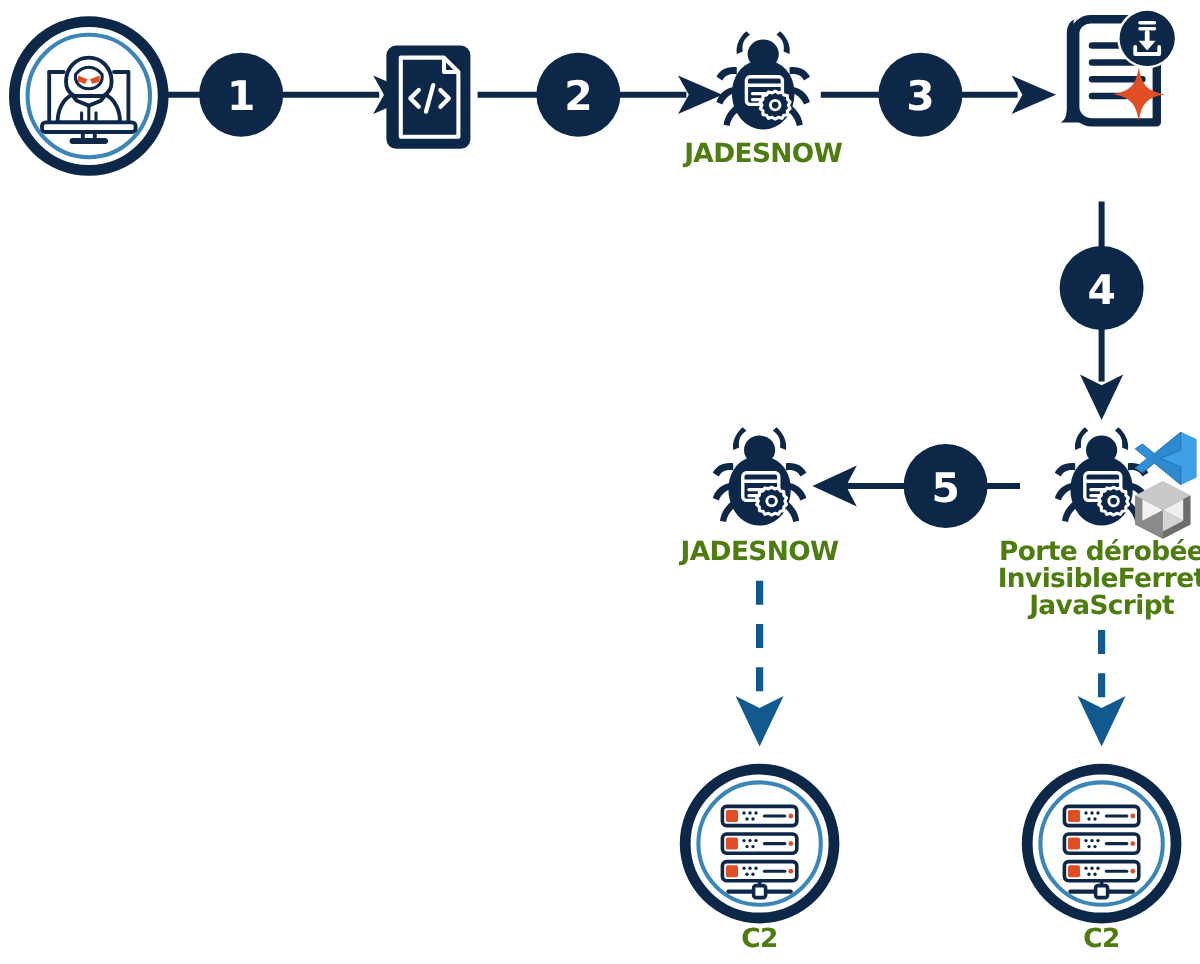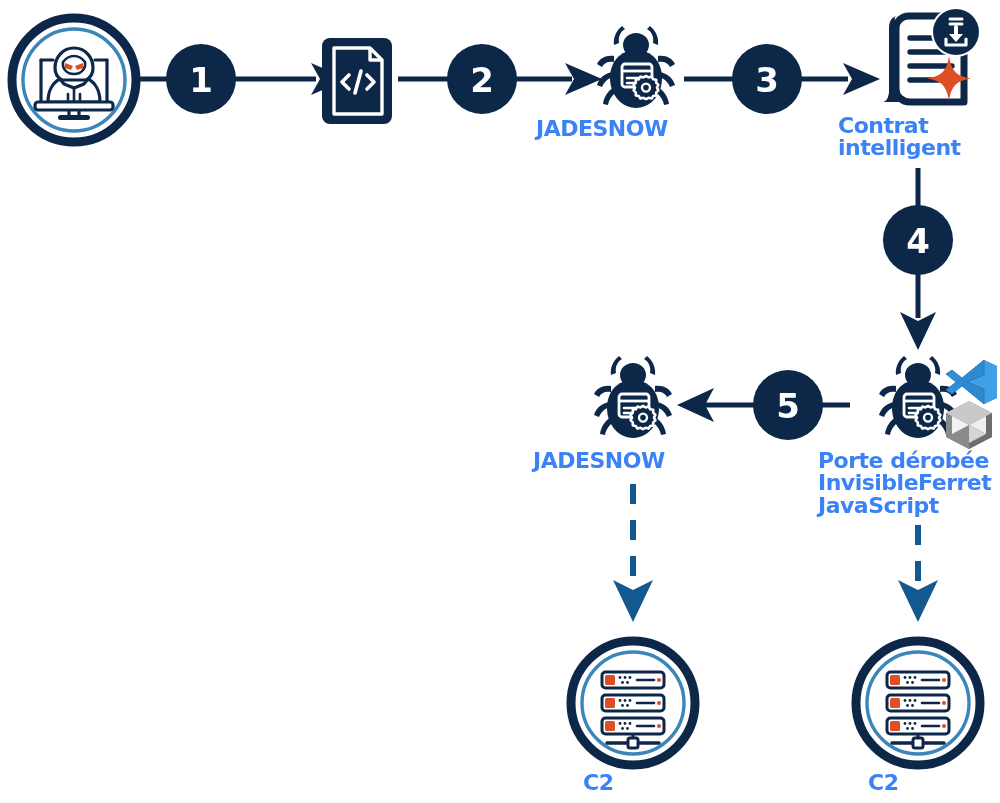--- a/index.html
+++ b/index.html
@@ -6,23 +6,23 @@
   body{
     width:1000px;height:803px;
     font-family:"Liberation Sans", sans-serif;
     overflow:hidden;
     position:relative;
   }
   #stage{position:relative;width:1000px;height:803px;}
   .node{position:absolute;}
   .label{
     position:absolute;
-    text-align:left;
+    text-align:center;
     font-weight:bold;
-    color:#3b82f6;
+    color:#4d7c0f;
     line-height:1.02;
     letter-spacing:-0.5px;
     font-family:"DejaVu Sans", sans-serif;
     white-space:pre-line;
   }
   .lbl-med{font-size:22px;}
   svg{display:block;overflow:visible;}
   .stepnum{
     font-family:"DejaVu Sans", sans-serif;
     font-weight:bold;
@@ -200,22 +200,20 @@
       <circle cx="84" cy="24" r="23" fill="#0d2748"></circle>
       <g stroke="#ffffff" stroke-width="3" stroke-linecap="round">
         <path d="M78,11 L90,11"></path>
         <path d="M78,16 L90,16"></path>
       </g>
       <path d="M84,19 L84,30" stroke="#ffffff" stroke-width="4" stroke-linecap="round"></path>
       <path d="M77,26 L84,34 L91,26 Z" fill="#ffffff"></path>
       <path d="M74,31 L74,37 L94,37 L94,31" fill="none" stroke="#ffffff" stroke-width="3.2" stroke-linecap="round" stroke-linejoin="round"></path>
     </g>
   </svg>
-  <div class="label lbl-med" style="left:838px;top:115px;width:160px;">Contrat
-intelligent</div>
 
   <svg class="node" style="left:868px;top:352px;" width="100" height="96" viewBox="0 0 100 96">
     <g fill="#0d2748">
       <path d="M36,4 C30,9 27,16 28,23 L33,21 C32,15 34,10 39,7 Z"></path>
       <path d="M64,4 C70,9 73,16 72,23 L67,21 C68,15 66,10 61,7 Z"></path>
       <path d="M28,34 C20,33 14,36 11,42 L16,45 C18,41 22,39 28,40 Z"></path>
       <path d="M27,50 C19,51 13,56 11,63 L16,65 C18,60 22,56 28,55 Z"></path>
       <path d="M29,64 C23,68 18,74 17,82 L22,83 C23,77 27,72 32,69 Z"></path>
       <path d="M72,34 C80,33 86,36 89,42 L84,45 C82,41 78,39 72,40 Z"></path>
       <path d="M73,50 C81,51 87,56 89,63 L84,65 C82,60 78,56 72,55 Z"></path>

